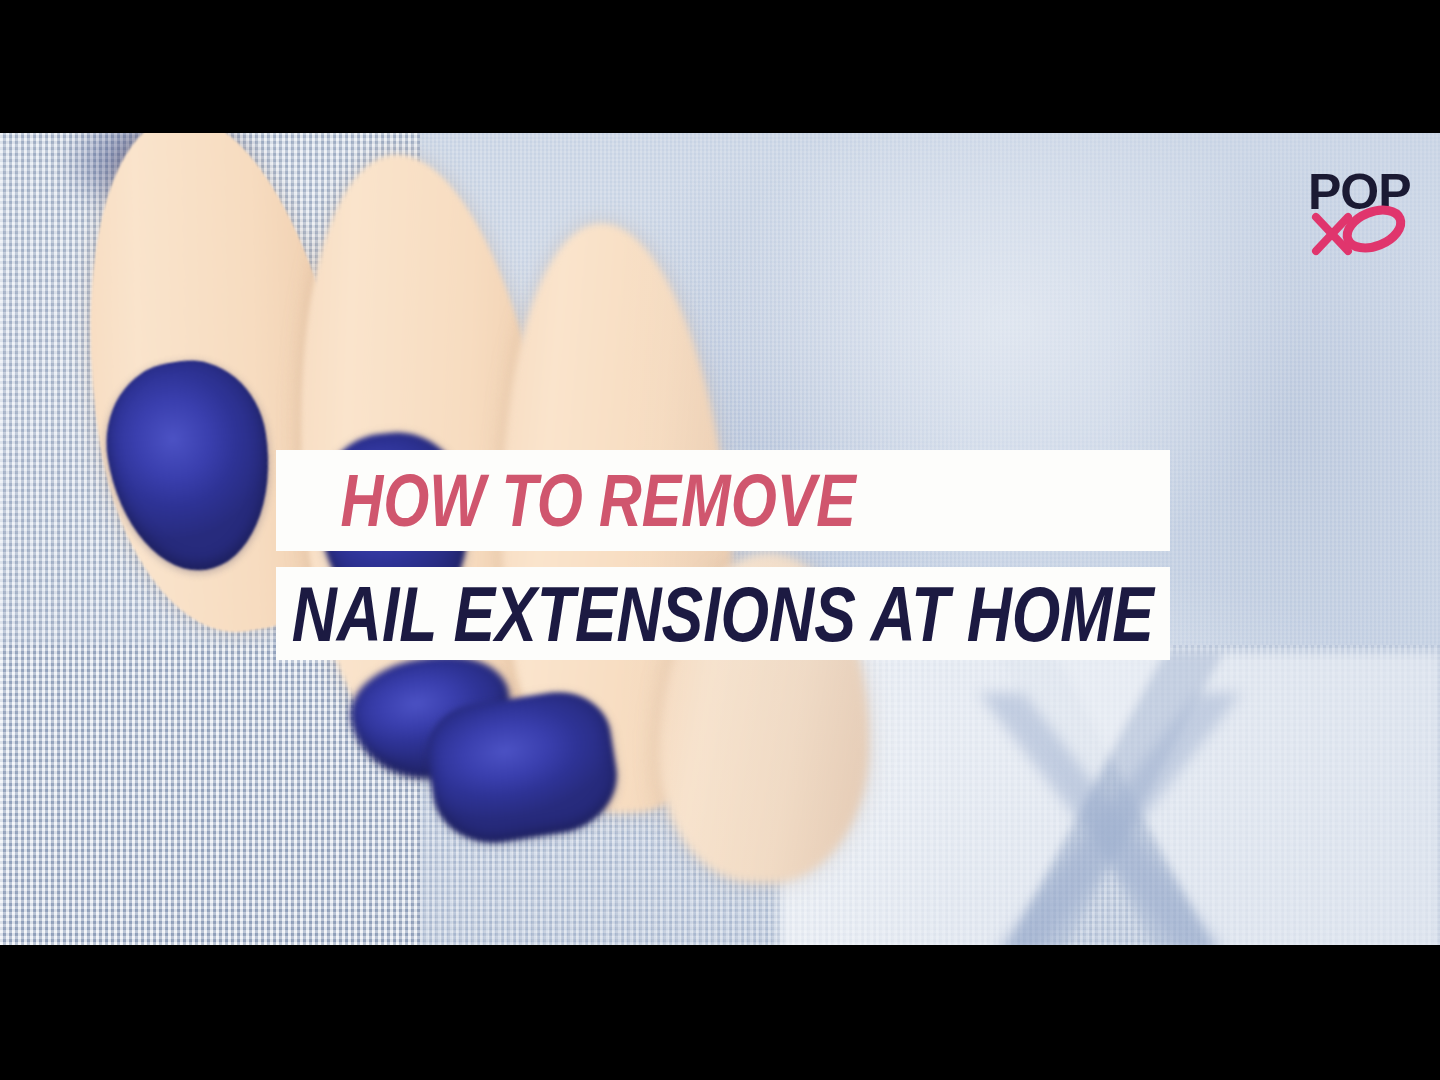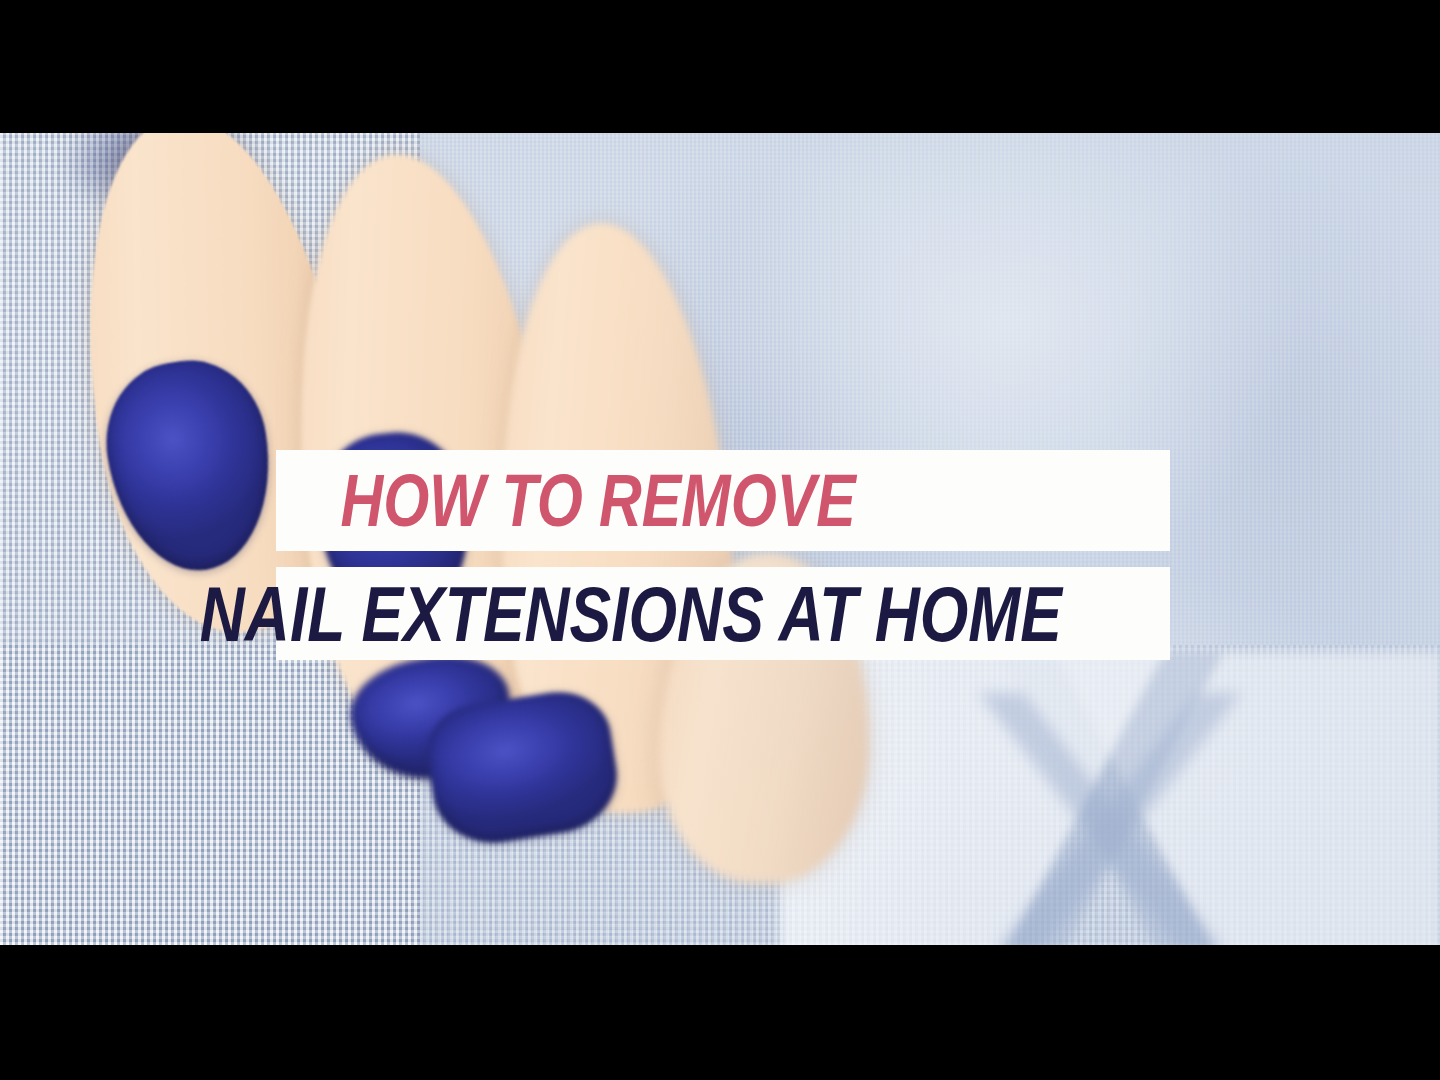--- a/index.html
+++ b/index.html
@@ -171,21 +171,21 @@
   .caption-line1 {
     left:276px; top:317px;           
     width:894px; height:101px;
     background:#fdfdfb;
     display:flex; align-items:center; 
   }
   .caption-line2 {
     left:276px; top:434px;           
     width:894px; height:93px;
     background:#fdfdfb;
-    display:flex; align-items:center; justify-content:flex-end;
+    display:flex; align-items:center; justify-content:center;
   }
 
   .title-text {
     font-family:"Liberation Sans Narrow","Liberation Sans", sans-serif;
     font-weight:bold;
     font-style:italic;
     letter-spacing:0px;
     white-space:nowrap;
     line-height:1;
     transform:scaleX(.80);
@@ -223,20 +223,30 @@
       <div class="finger finger-4"></div>
 
       <div class="nail nail-1"></div>
       <div class="nail nail-2"></div>
       <div class="nail nail-3"></div>
       <div class="nail nail-4"></div>
     </div>
 
     <div class="depth-veil"></div>
 
+    <div class="logo">
+      <svg viewBox="0 0 108 112" xmlns="http://www.w3.org/2000/svg" aria-hidden="true">
+        <text x="6" y="54" font-family="Liberation Sans, sans-serif" font-size="50" font-weight="bold" fill="#1b1a33" letter-spacing="-1">POP</text>
+        <g stroke="#e0356d" stroke-width="8" fill="none" stroke-linecap="round">
+          <path d="M14 62 L46 96"></path>
+          <path d="M46 62 L14 96"></path>
+        </g>
+        <ellipse cx="72" cy="74" rx="28" ry="17" transform="rotate(-22 72 74)" fill="none" stroke="#e0356d" stroke-width="9"></ellipse>
+      </svg>
+    </div>
 
     <div class="caption caption-line1">
       <span class="title-text title-l1">HOW TO REMOVE</span>
     </div>
 
     <div class="caption caption-line2">
       <span class="title-text title-l2">NAIL EXTENSIONS AT HOME</span>
     </div>
 
   </div>

